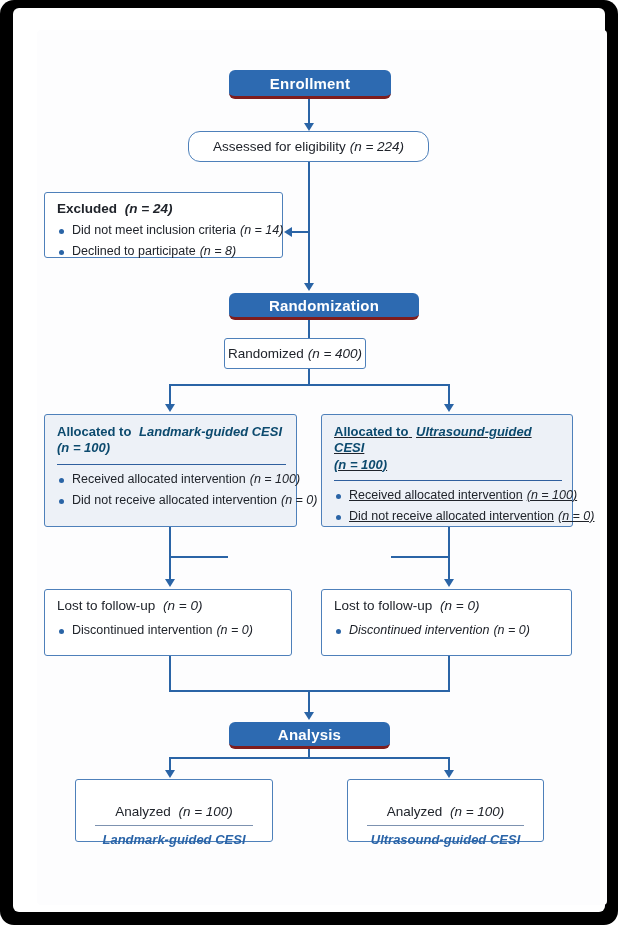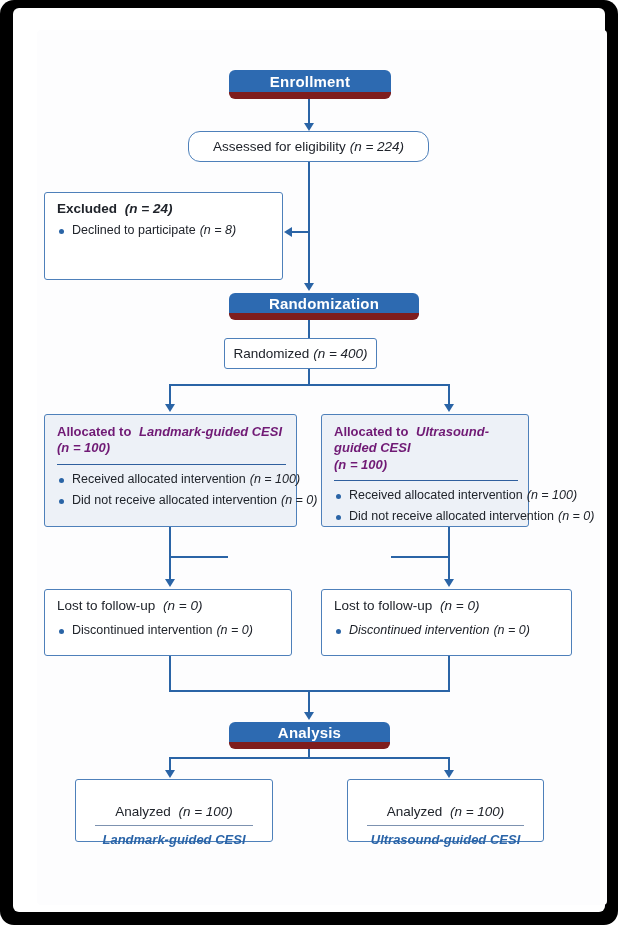--- a/index.html
+++ b/index.html
@@ -4,21 +4,21 @@
 <style>
   html,body{margin:0;padding:0;background:#ffffff;}
   body{font-family:"Liberation Sans","DejaVu Sans",sans-serif;}
   .frame{position:relative;width:618px;height:925px;background:#000000;border-radius:14px;overflow:hidden;}
   .panel{position:absolute;left:13px;top:8px;right:13px;bottom:13px;background:#ffffff;border-radius:6px;}
   .inner{position:absolute;left:24px;top:22px;width:570px;height:875px;background:#fdfdfe;border-radius:4px;}
 
   
   .phase{position:absolute;background:#2d6ab1;color:#ffffff;font-weight:bold;font-size:15px;
          display:flex;align-items:center;justify-content:center;border-radius:6px;
-         border-bottom:7px solid #7f1d1d;box-sizing:border-box;letter-spacing:.2px;}
+         border-bottom:3px solid #7f1d1d;box-sizing:border-box;letter-spacing:.2px;}
 
   
   .box{position:absolute;background:#ffffff;border:1.5px solid #4e80ba;border-radius:3px;
        box-sizing:border-box;color:#20242b;font-size:13px;}
   .center-box{display:flex;align-items:center;justify-content:center;white-space:nowrap;}
   .tint{background:#edf1f7;}
 
   .np{font-style:italic;}
   .gap{margin-left:4px;}
 
@@ -26,21 +26,21 @@
   .listbox{padding:8px 10px 6px 12px;}
   .listtitle{font-size:13.5px;white-space:nowrap;}
   .bold{font-weight:bold;}
   .row{display:flex;align-items:flex-start;margin-top:7px;white-space:nowrap;}
   .dot{flex:0 0 auto;width:5px;height:5px;border-radius:50%;background:#2a64a6;margin:6px 8px 0 2px;}
   .rowtext{font-size:12.5px;}
   .italic{font-style:italic;}
 
   
   .allocbox{padding:9px 10px 6px 12px;}
-  .alloc-head{font-weight:bold;color:#701a75;font-size:13px;line-height:1.25;}
+  .alloc-head{font-weight:bold;color:#0c4a6e;font-size:13px;line-height:1.25;}
   .alloc-divider{border:none;border-top:1.5px solid #2f5f9e;margin:7px 0 3px 0;}
 
   
   .anabox{padding:24px 8px 6px 8px;text-align:center;}
   .ana-line1{font-size:13.5px;white-space:nowrap;}
   .ana-divider{border:none;border-top:1px solid #7d92b0;width:88%;margin:6px auto 6px auto;}
   .ana-group{font-style:italic;font-weight:bold;color:#2a64a8;font-size:13px;white-space:nowrap;}
 
   
   .vline{position:absolute;width:2px;background:#2a64a6;}
@@ -68,33 +68,38 @@
 
     <div class="phase" style="left:216px;top:714px;width:161px;height:27px;">
       <span>Analysis</span>
     </div>
 
     <div class="box center-box" style="left:175px;top:123px;width:241px;height:31px;font-size:13.5px;border-radius:12px;">
       <span>Assessed for eligibility</span>
       <span class="np gap">(n = 224)</span>
     </div>
 
-    <div class="box listbox" style="left:31px;top:184px;width:239px;height:88px;">
+    <div class="box listbox" style="left:31px;top:184px;width:239px;height:66px;">
       <div class="listtitle">
         <span class="bold">Excluded</span>
         <span class="bold np gap">(n = 24)</span>
       </div>
       <div class="row">
         <span class="dot"></span>
+        <span class="rowtext">Did not meet inclusion criteria</span>
+        <span class="rowtext np gap">(n = 14)</span>
+      </div>
+      <div class="row">
+        <span class="dot"></span>
         <span class="rowtext">Declined to participate</span>
         <span class="rowtext np gap">(n = 8)</span>
       </div>
     </div>
 
-    <div class="box center-box" style="left:211px;top:330px;width:153px;height:31px;font-size:13.5px;">
+    <div class="box center-box" style="left:211px;top:330px;width:142px;height:31px;font-size:13.5px;">
       <span>Randomized</span>
       <span class="np gap">(n = 400)</span>
     </div>
 
     <div class="box tint allocbox" style="left:31px;top:406px;width:253px;height:113px;">
       <div class="alloc-head">
         <span>Allocated to</span>
         <span class="italic gap">Landmark-guided CESI</span><br>
         <span class="italic">(n = 100)</span>
       </div>
@@ -104,21 +109,21 @@
         <span class="rowtext">Received allocated intervention</span>
         <span class="rowtext np gap">(n = 100)</span>
       </div>
       <div class="row">
         <span class="dot"></span>
         <span class="rowtext">Did not receive allocated intervention</span>
         <span class="rowtext np gap">(n = 0)</span>
       </div>
     </div>
 
-    <div class="box tint allocbox" style="left:308px;top:406px;width:208px;height:113px;">
+    <div class="box tint allocbox" style="left:308px;top:406px;width:252px;height:113px;text-decoration:underline;">
       <div class="alloc-head">
         <span>Allocated to</span>
         <span class="italic gap">Ultrasound-guided CESI</span><br>
         <span class="italic">(n = 100)</span>
       </div>
       <hr class="alloc-divider">
       <div class="row">
         <span class="dot"></span>
         <span class="rowtext">Received allocated intervention</span>
         <span class="rowtext np gap">(n = 100)</span>

